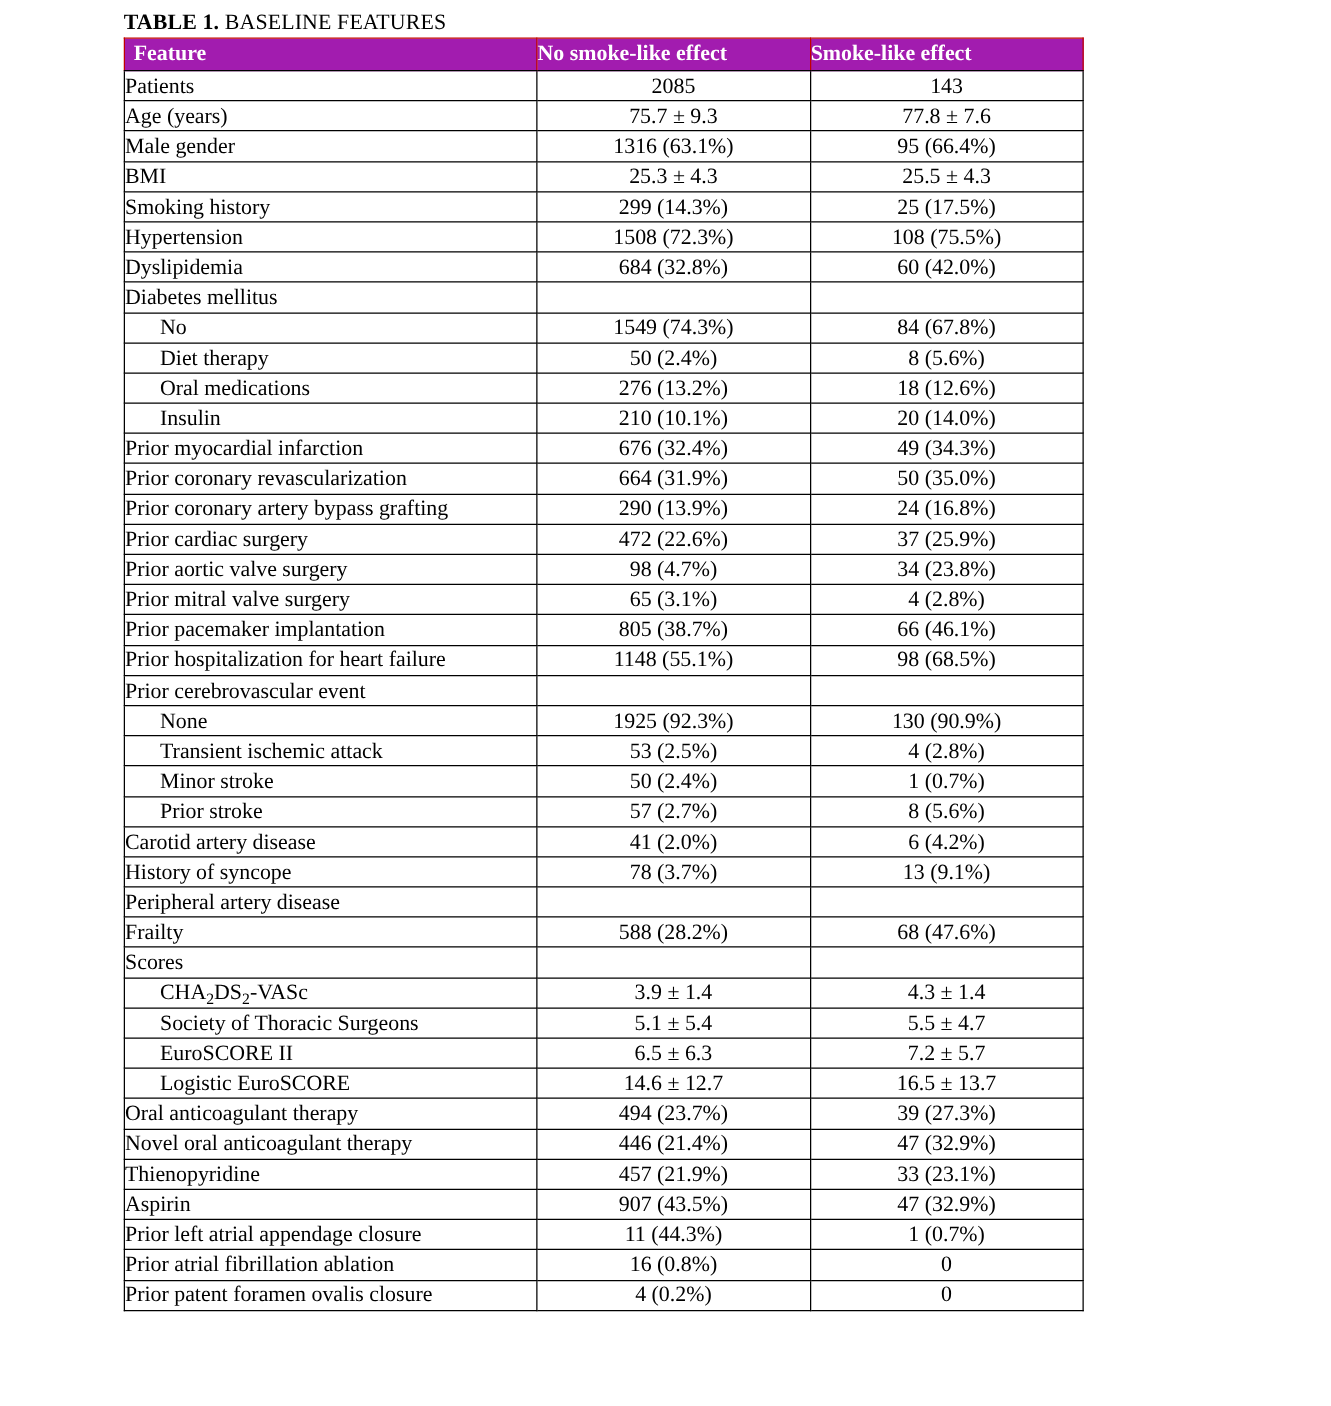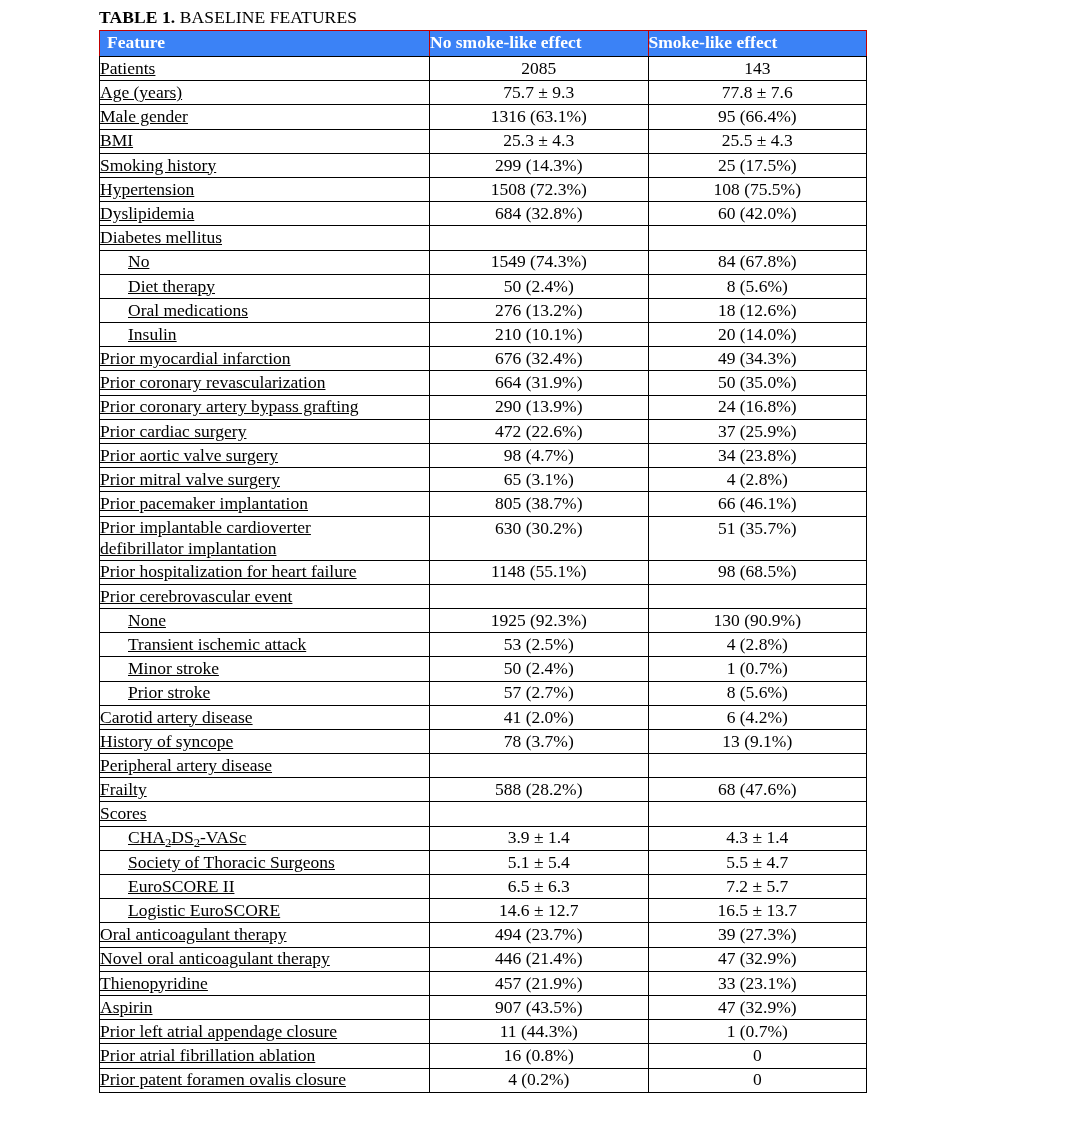--- a/index.html
+++ b/index.html
@@ -48,21 +48,21 @@
   table.baseline col.c-val { width: 218.5px; }
 
   table.baseline th,
   table.baseline td {
     border: 1px solid #000000;
     padding: 0;
     vertical-align: middle;
     line-height: 21.5px;
   }
   table.baseline thead th {
-    background: #3b82f6;
+    background: #a21caf;
     color: #ffffff;
     font-weight: bold;
     height: 22px;
     padding: 1px 0 2px 0;
     border-color: #C00000;
     border-bottom-color: #000000;
   }
   table.baseline thead th.h-feature {
     text-align: left;
     padding-left: 7px;
@@ -71,21 +71,20 @@
     text-align: left;
   }
   table.baseline tbody td {
     height: 23.2px;
     padding: 0;
   }
   td.feature {
     text-align: left;
     padding-left: 7px;
     padding-right: 4px;
-    text-decoration: underline;
   }
   td.feature.indent {
     padding-left: 28px;
   }
   td.value {
     text-align: center;
   }
   td.tall {
     height: 46px;
   }
@@ -216,28 +215,20 @@
           <td class="feature">Prior mitral valve surgery</td>
           <td class="value">65 (3.1%)</td>
           <td class="value">4 (2.8%)</td>
         </tr>
         <tr>
           <td class="feature">Prior pacemaker implantation</td>
           <td class="value">805 (38.7%)</td>
           <td class="value">66 (46.1%)</td>
         </tr>
         <tr>
-          <td class="feature tall">
-            <span class="wrap-line">Prior implantable cardioverter</span>
-            <span class="wrap-line">defibrillator implantation</span>
-          </td>
-          <td class="value tall top-align">630 (30.2%)</td>
-          <td class="value tall top-align">51 (35.7%)</td>
-        </tr>
-        <tr>
           <td class="feature">Prior hospitalization for heart failure</td>
           <td class="value">1148 (55.1%)</td>
           <td class="value">98 (68.5%)</td>
         </tr>
         <tr>
           <td class="feature">Prior cerebrovascular event</td>
           <td class="value"></td>
           <td class="value"></td>
         </tr>
         <tr>

